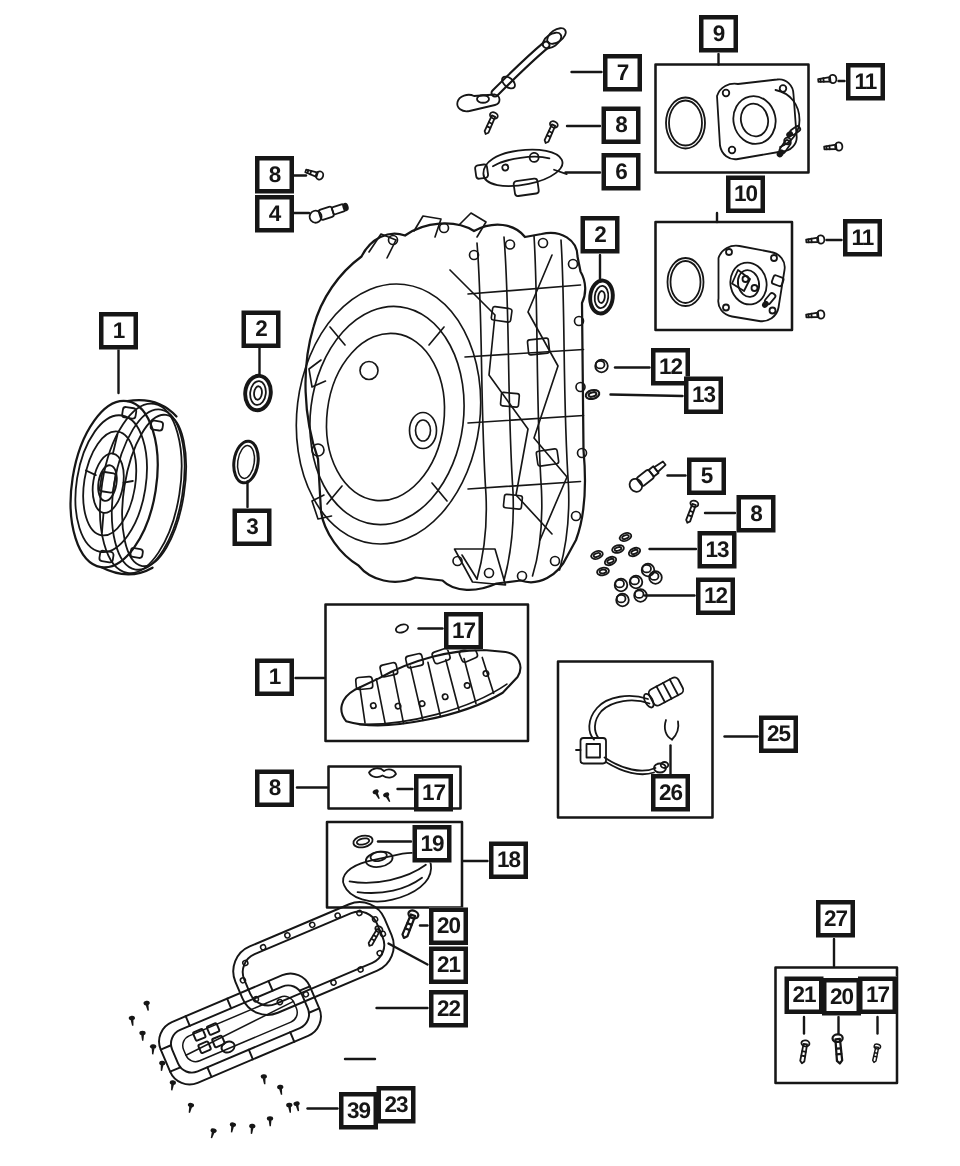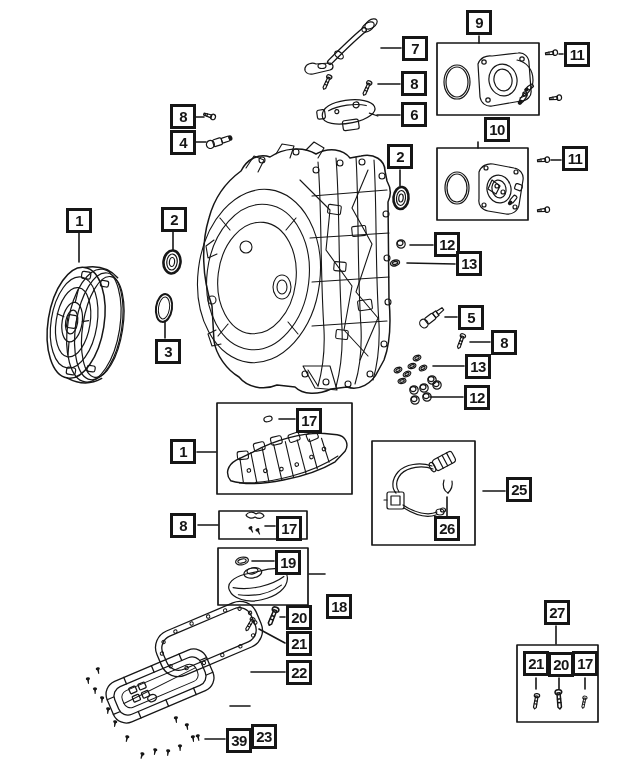--- a/index.html
+++ b/index.html
@@ -435,21 +435,21 @@
       <div class="callout" style="left: 456px; top: 251px; border-color: rgb(22, 22, 22);">13</div>
       <div class="callout" style="left: 458px; top: 305px; border-color: rgb(22, 22, 22);">5</div>
       <div class="callout" style="left: 491px; top: 330px; border-color: rgb(22, 22, 22);">8</div>
       <div class="callout" style="left: 465px; top: 354px; border-color: rgb(22, 22, 22);">13</div>
       <div class="callout" style="left: 464px; top: 385px; border-color: rgb(22, 22, 22);">12</div>
       <div class="callout" style="left: 170px; top: 439px; border-color: rgb(22, 22, 22);">1</div>
       <div class="callout" style="left: 296px; top: 408px; border-color: rgb(22, 22, 22);">17</div>
       <div class="callout" style="left: 170px; top: 513px; border-color: rgb(22, 22, 22);">8</div>
       <div class="callout" style="left: 276px; top: 516px; border-color: rgb(22, 22, 22);">17</div>
       <div class="callout" style="left: 275px; top: 550px; border-color: rgb(22, 22, 22); text-align: right;">19</div>
-      <div class="callout" style="left: 326px; top: 594px; border-color: rgb(22, 22, 22);">18</div>
+      <div class="callout" style="left: 326px; top: 561px; border-color: rgb(22, 22, 22);">18</div>
       <div class="callout" style="left: 286px; top: 605px; border-color: rgb(22, 22, 22);">20</div>
       <div class="callout" style="left: 286px; top: 631px; border-color: rgb(22, 22, 22);">21</div>
       <div class="callout" style="left: 286px; top: 660px; border-color: rgb(22, 22, 22); text-align: center;">22</div>
       <div class="callout" style="left: 251px; top: 692px; border-color: rgb(22, 22, 22); margin-top: 32px;">23</div>
       <div class="callout" style="left: 226px; top: 728px; border-color: rgb(22, 22, 22);">39</div>
       <div class="callout" style="left: 506px; top: 477px; border-color: rgb(22, 22, 22);">25</div>
       <div class="callout" style="left: 434px; top: 516px; border-color: rgb(22, 22, 22);">26</div>
       <div class="callout" style="left: 544px; top: 600px; border-color: rgb(22, 22, 22);">27</div>
       <div class="callout" style="left: 523px; top: 651px; border-color: rgb(22, 22, 22);">21</div>
       <div class="callout" style="left: 548px; top: 652px; border-color: rgb(22, 22, 22);">20</div>

